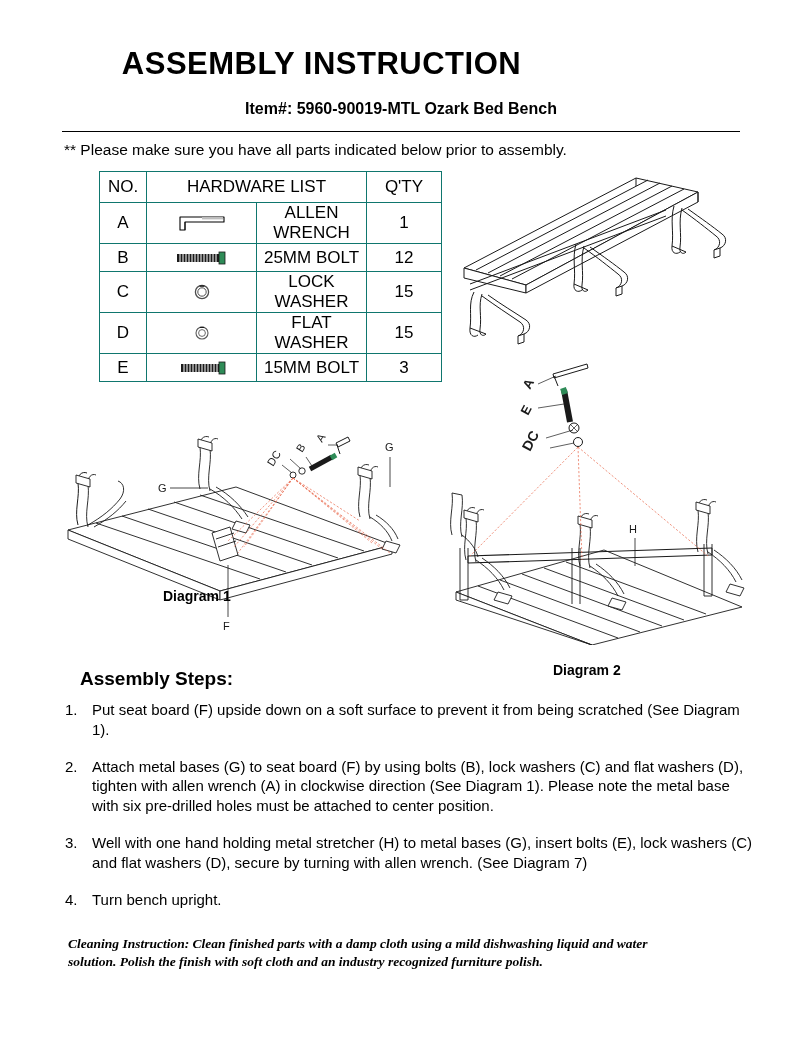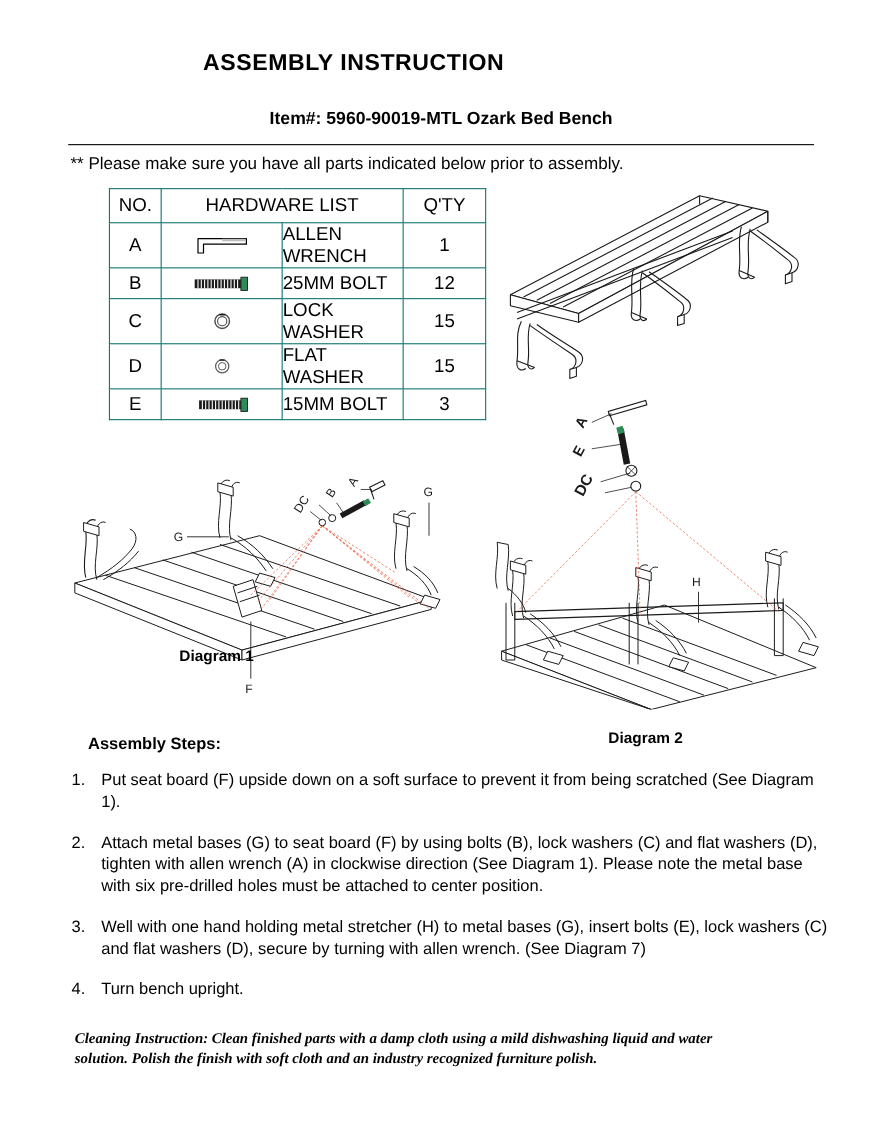--- a/index.html
+++ b/index.html
@@ -19,21 +19,21 @@
     overflow: hidden;
   }
 
   
   .doc-title {
     position: absolute;
     left: 0;
     top: 46px;
     width: 643px;
     text-align: center;
-    font-size: 21px;
+    font-size: 31px;
     font-weight: bold;
     letter-spacing: 0.5px;
   }
   .doc-subtitle {
     position: absolute;
     left: 0;
     top: 100px;
     width: 802px;
     text-align: center;
     font-size: 16px;
@@ -67,21 +67,21 @@
     border: 1px solid #0f766e;
     padding: 0;
     height: 27px;
     font-weight: normal;
     font-size: 17px;
     vertical-align: middle;
   }
   #hardware-table thead th { height: 30px; }
   .col-no   { width: 46px;  text-align: center; }
   .col-pic  { width: 68px;  text-align: center; }
-  .col-desc { width: 151px; text-align: left; padding-left: 7px; }
+  .col-desc { width: 151px; text-align: center; padding-left: 7px; }
   .col-qty  { width: 74px;  text-align: center; font-size: 15px; }
   .th-hw    { font-size: 20px; text-align: center; }
   .th-no    { font-size: 20px; text-align: center; }
   .th-qty   { font-size: 20px; text-align: center; }
   .cell-letter { font-size: 20px; text-align: center; }
 
   .hw-icon { display: block; margin: 0 auto; }
 
   
   .art { position: absolute; }
@@ -95,21 +95,21 @@
     font-weight: bold;
   }
   #diagram-1-caption { left: 120px; top: 588px; padding-left: 43px; }
   #diagram-2-caption { left: 553px; top: 662px; }
 
   
   .steps-heading {
     position: absolute;
     left: 80px;
     top: 668px;
-    font-size: 15px;
+    font-size: 19px;
     font-weight: bold;
   }
   #steps-list {
     position: absolute;
     left: 62px;
     top: 700px;
     width: 690px;
     margin: 0;
     padding: 0;
     list-style: none;

